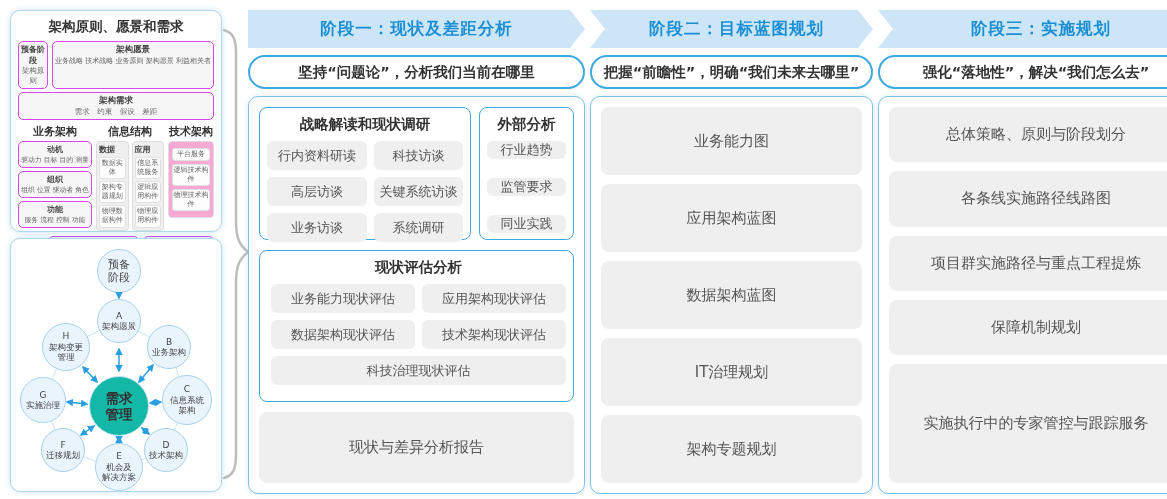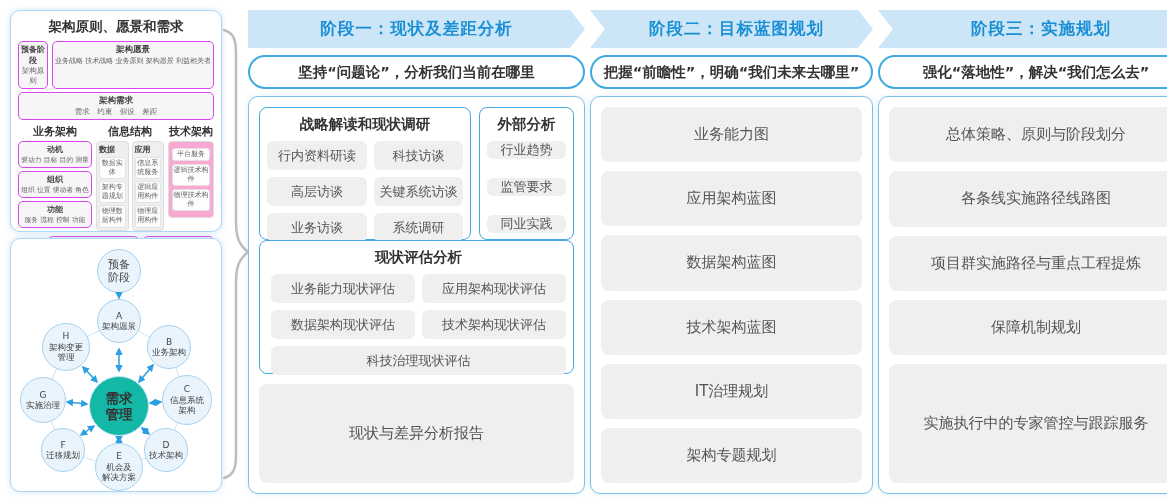--- a/index.html
+++ b/index.html
@@ -72,21 +72,21 @@
   
   .p1-top { display:flex; gap:8px; height:133px; }
   .bluebox { border:1.5px solid #3fa9e1; border-radius:8px; padding:7px; background:#fff; }
   .bb-title { text-align:center; font-weight:bold; font-size:14.5px; color:#333; margin-bottom:7px; }
   .strategy { width:212px; }
   .external { flex:1; display:flex; flex-direction:column; }
   .grid2 { display:grid; grid-template-columns:1.12fr 1fr; gap:7px; }
   .gitem { background:#efefef; border-radius:6px; height:29px; display:flex; align-items:center; justify-content:center; font-size:13px; color:#555; }
   .external .gitem { margin-bottom:19px; }
   .external .gitem:last-child { margin-bottom:0; }
-  .assess { height:134px;padding-left:11px; }
+  .assess { margin-top:10px; height:152px;padding-left:11px; }
   .assess .grid2e { display:grid; grid-template-columns:1fr 1fr; gap:7px; }
   .full { grid-column:1 / -1; }
   .report { margin-top:10px; flex:1; background:#efefef; border-radius:8px; display:flex; align-items:center; justify-content:center; font-size:15px; color:#555; }
 
   
   .stack { gap:9px; }
   .stack-item { background:#efefef; border-radius:8px; flex:1; display:flex; align-items:center; justify-content:center; font-size:15px; color:#555; text-align:center; }
   .stack-item.tall { flex:2.15; }
 </style>
 </head>
@@ -285,21 +285,20 @@
       </div>
     </div>
 
     <div class="pcol pcol2">
       <div class="banner banner-notch">阶段二：目标蓝图规划</div>
       <div class="subtitle">把握“前瞻性”，明确“我们未来去哪里”</div>
       <div class="content stack">
         <div class="stack-item">业务能力图</div>
         <div class="stack-item">应用架构蓝图</div>
         <div class="stack-item">数据架构蓝图</div>
-        <div class="stack-item">技术架构蓝图</div>
         <div class="stack-item">IT治理规划</div>
         <div class="stack-item">架构专题规划</div>
       </div>
     </div>
 
     <div class="pcol pcol3">
       <div class="banner banner-notch">阶段三：实施规划</div>
       <div class="subtitle">强化“落地性”，解决“我们怎么去”</div>
       <div class="content stack">
         <div class="stack-item">总体策略、原则与阶段划分</div>

